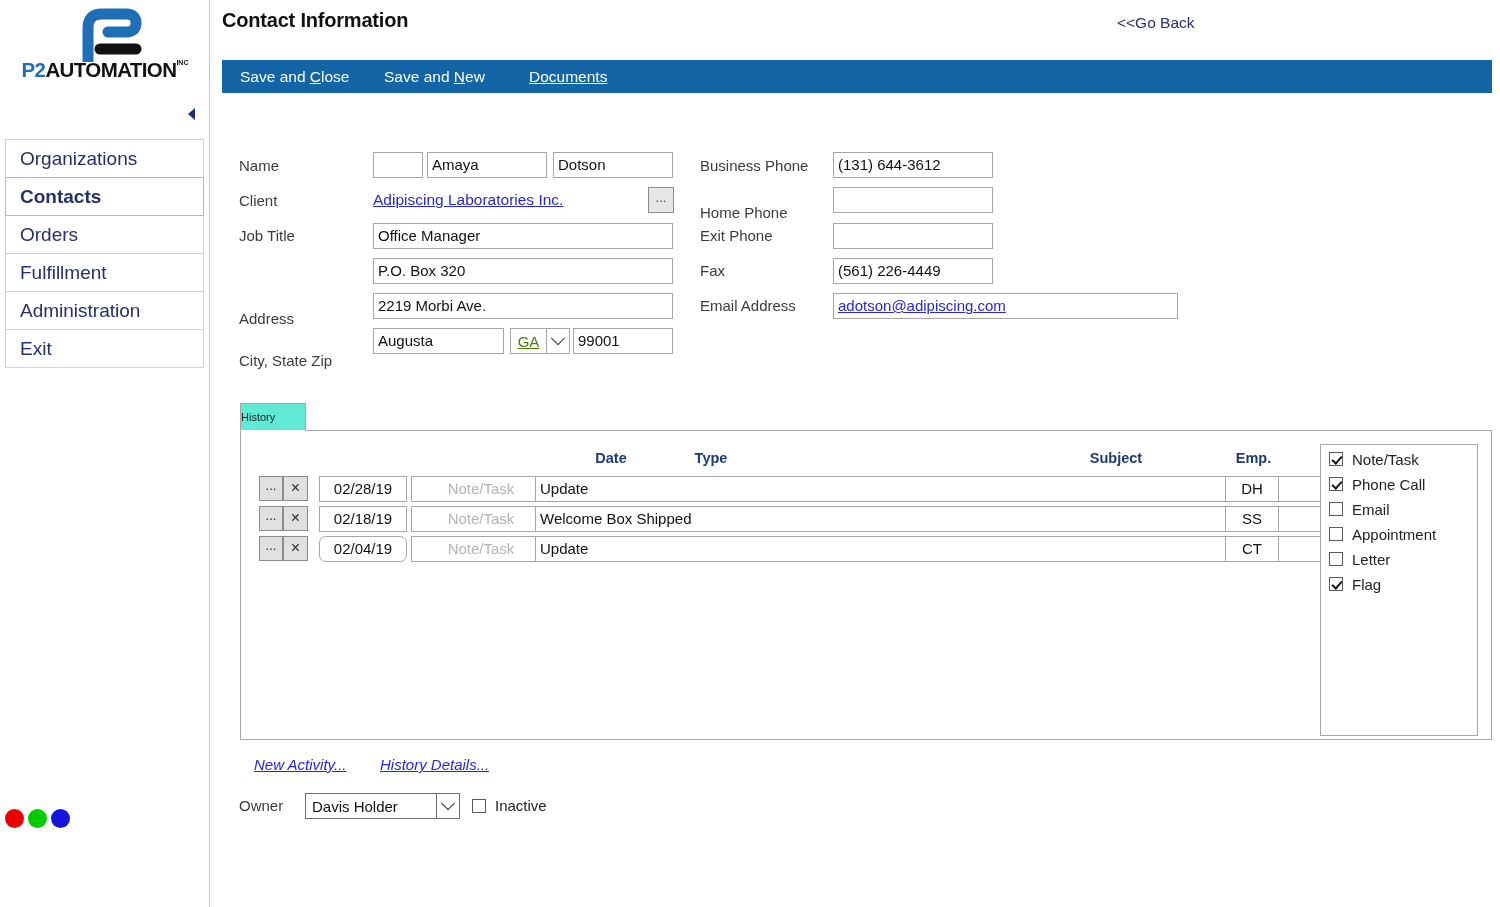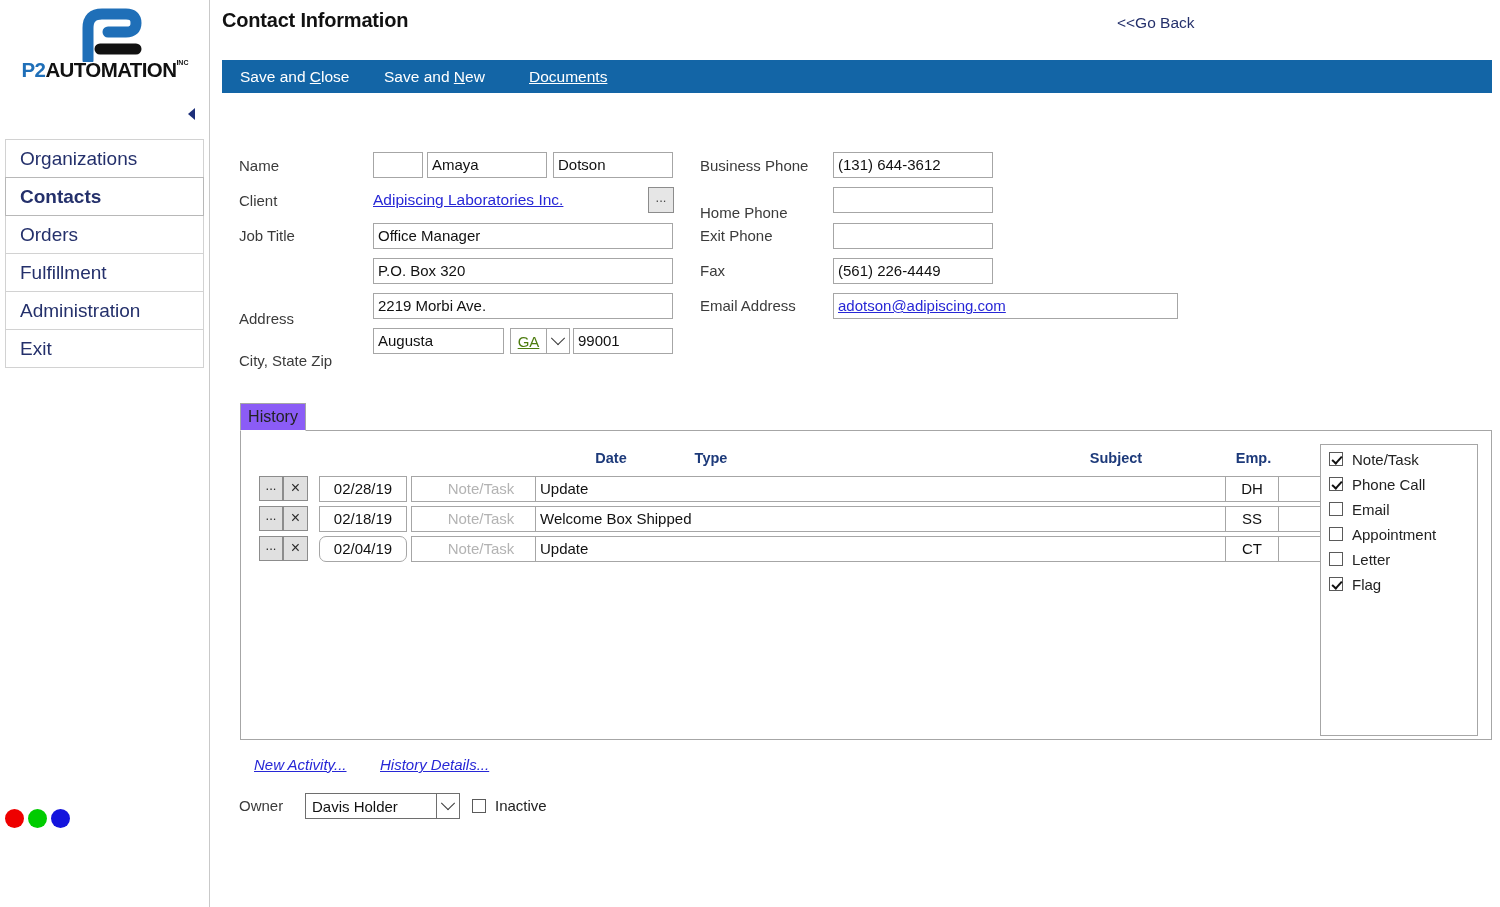--- a/index.html
+++ b/index.html
@@ -220,25 +220,25 @@
   }
 
   
   #history-tab {
     position: absolute;
     left: 240px; top: 403px;
     width: 66px; height: 28px;
     box-sizing: border-box;
     border: 1px solid #a6a6a6;
     border-bottom: 1px solid #ffffff;
-    background: #8b5cf6;
-    font-size: 16px;
+    background: #5eead4;
+    font-size: 11px;
     color: #222222;
     line-height: 26px;
-    text-align: center;
+    text-align: left;
     z-index: 3;
     cursor: pointer;
   }
   #history-panel {
     position: absolute;
     left: 240px; top: 430px;
     width: 1252px; height: 310px;
     box-sizing: border-box;
     border: 1px solid #a6a6a6;
     background: #ffffff;

